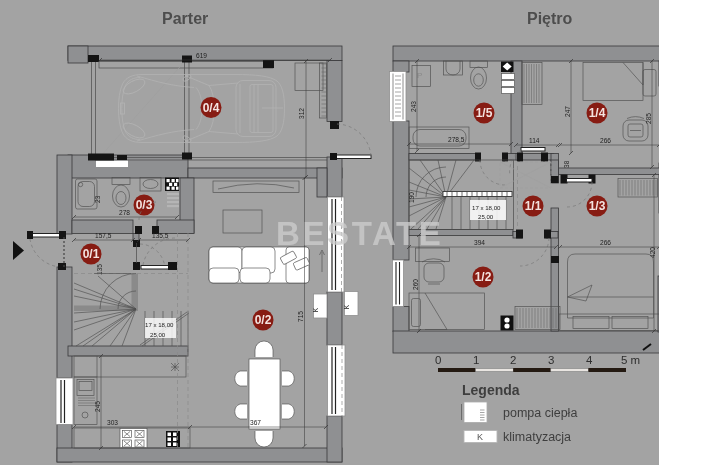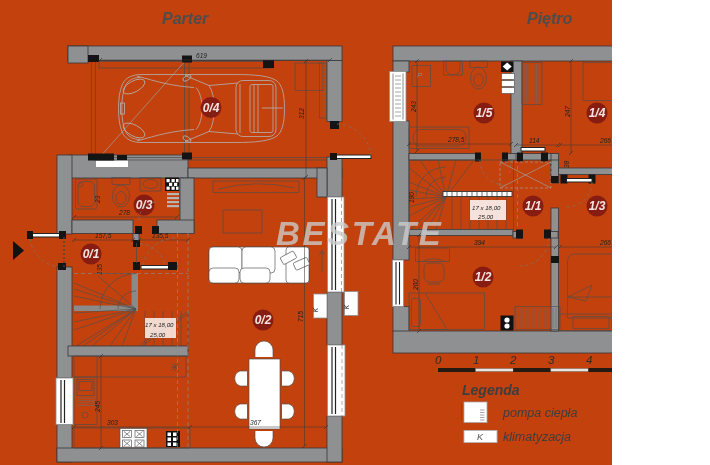--- a/index.html
+++ b/index.html
@@ -1,17 +1,17 @@
 <!DOCTYPE html>
 <html><head>
 <meta charset="utf-8">
 <style>
 html,body{margin:0;padding:0;background:#fff;}
-#canvas{position:relative;width:612px;height:465px;overflow:hidden;background:#c2410c;
-  font-family:"Liberation Sans", sans-serif;font-style:italic;}
+#canvas{position:relative;width:659px;height:465px;overflow:hidden;background:#a3a3a3;
+  font-family:"Liberation Sans", sans-serif;}
 svg text{font-family:"Liberation Sans", sans-serif;}
 .wall{fill:#8f9092;stroke:#38383a;stroke-width:0.8;}
 .thin{fill:none;stroke:#4a4a4a;stroke-width:0.7;}
 .lt{fill:none;stroke:#9f9f9f;stroke-width:0.7;}
 .car{fill:none;stroke:#b3b3b3;stroke-width:0.8;}
 .furn{fill:#fff;stroke:#8f8f8f;stroke-width:0.8;}
 .dim{stroke:#3a3a3a;stroke-width:0.55;fill:none;}
 .dimt{font-size:6.6px;fill:#222;}
 .stt{font-size:6.1px;fill:#222;}
 .dash{fill:none;stroke:#8a8a8a;stroke-width:0.7;stroke-dasharray:4 3;}

